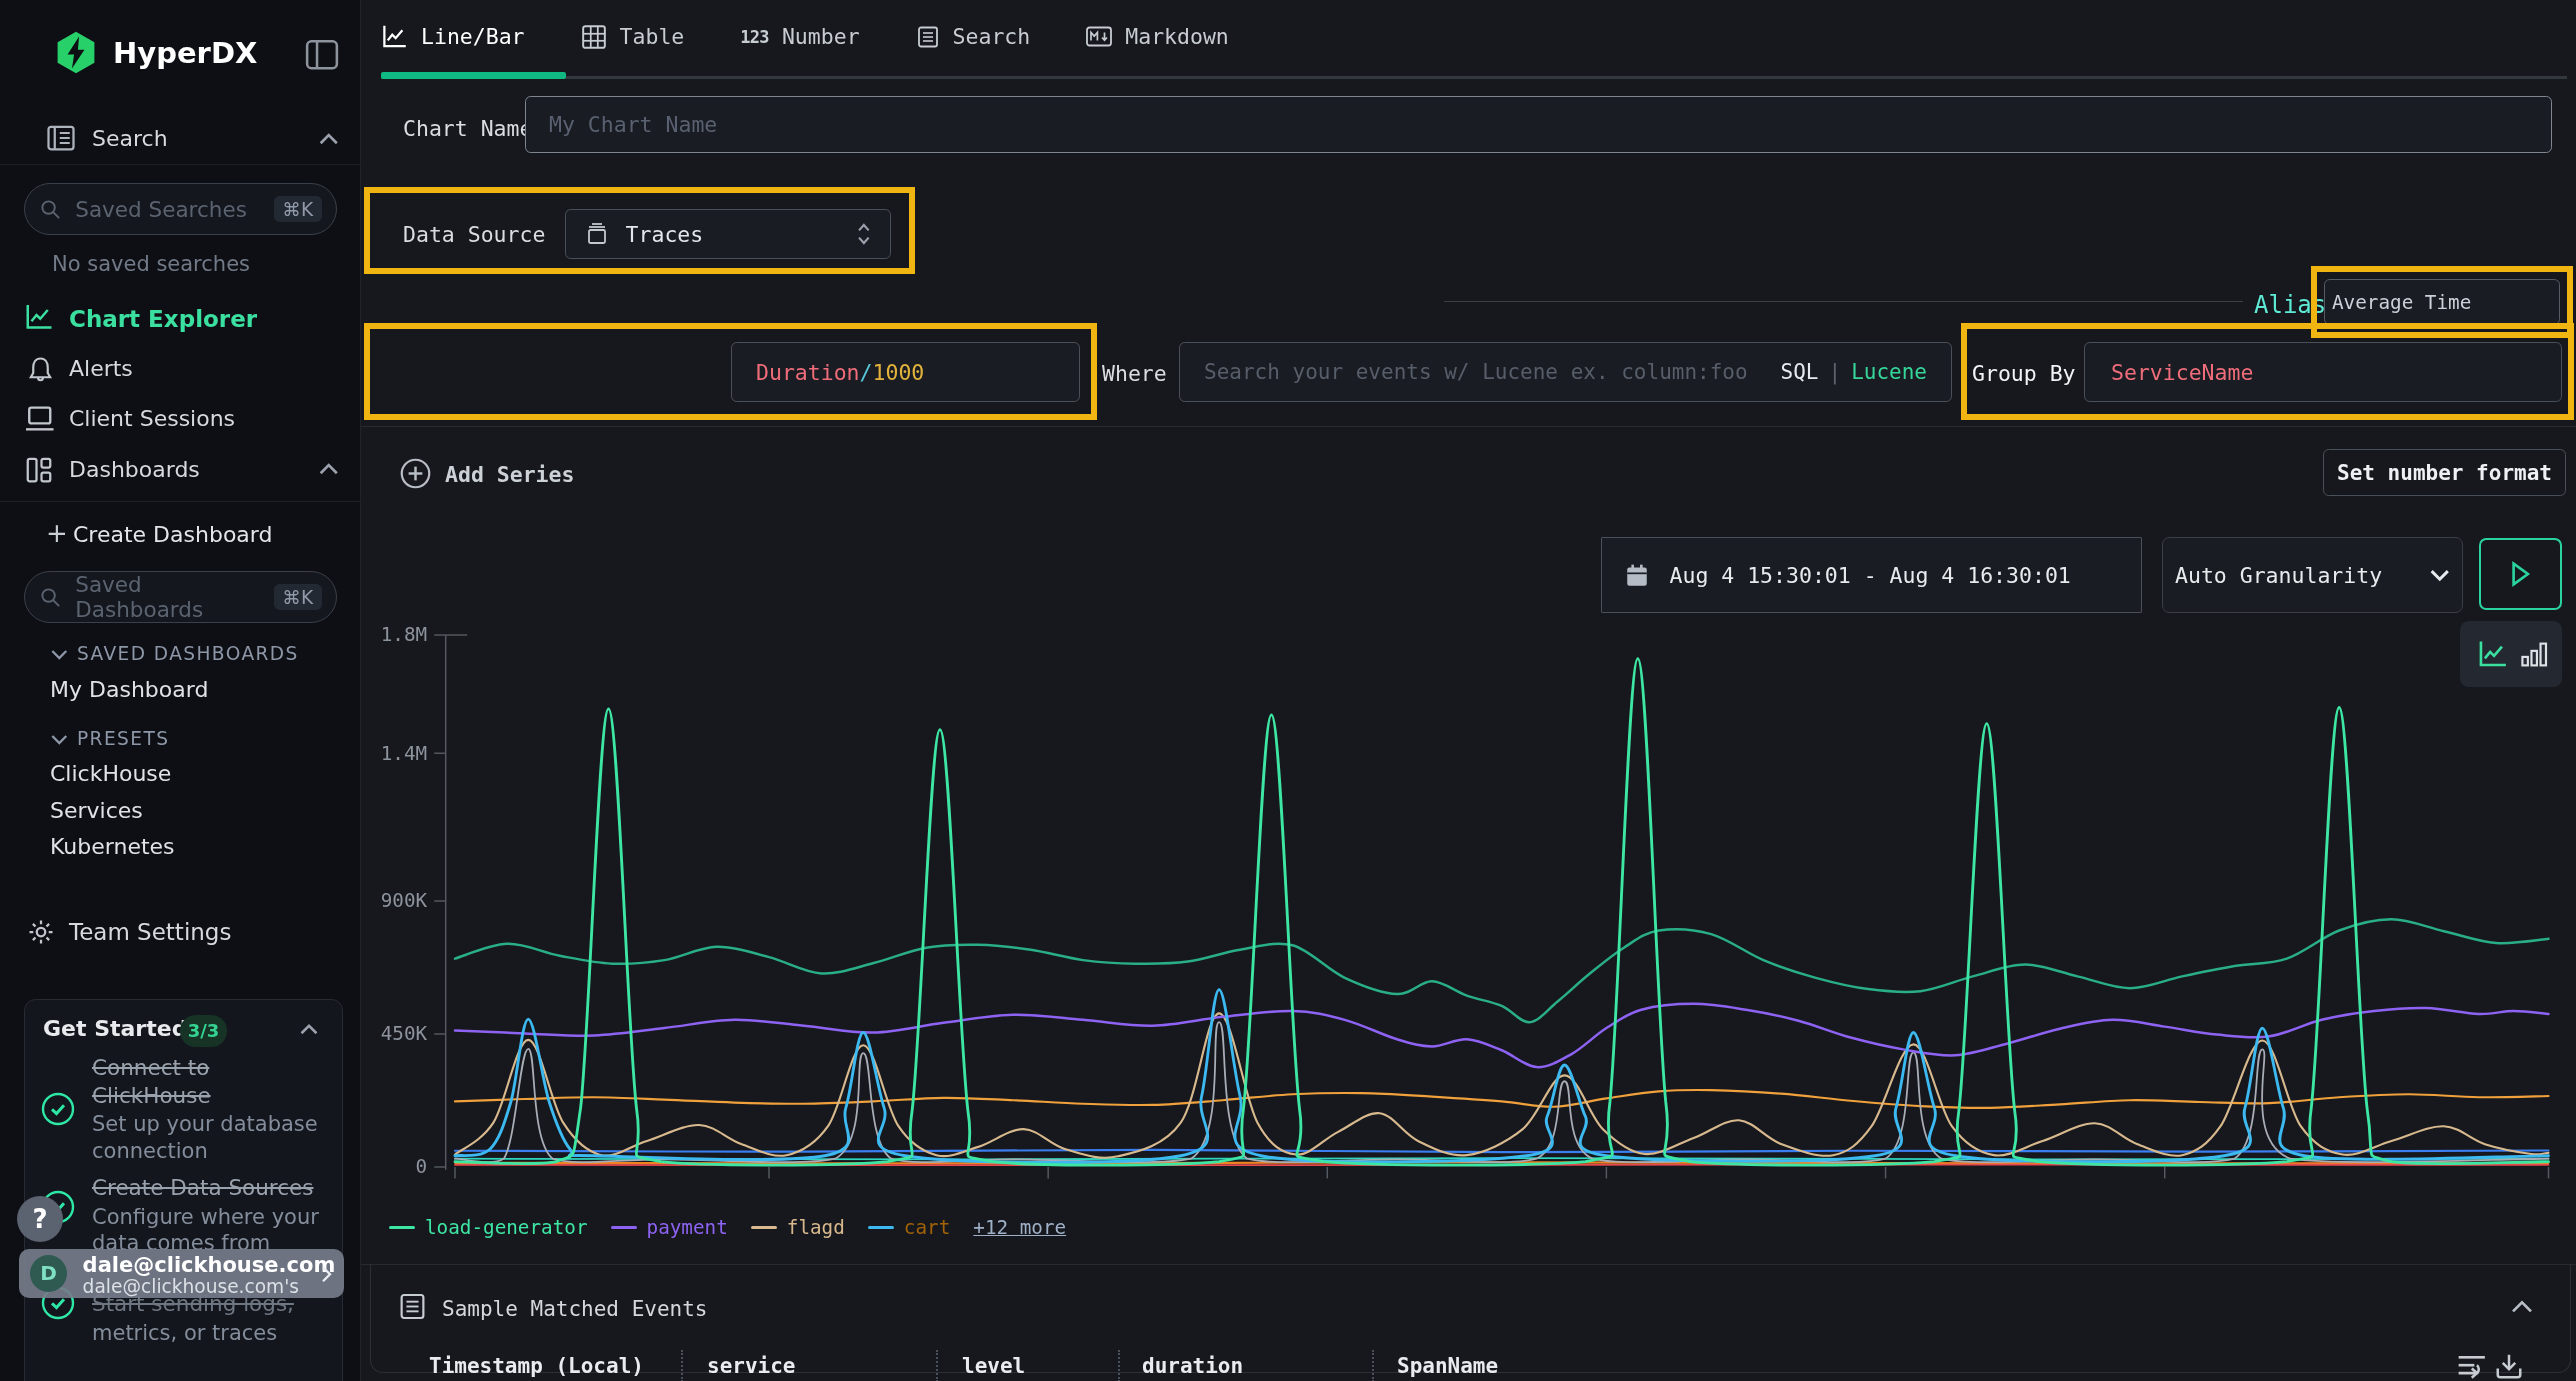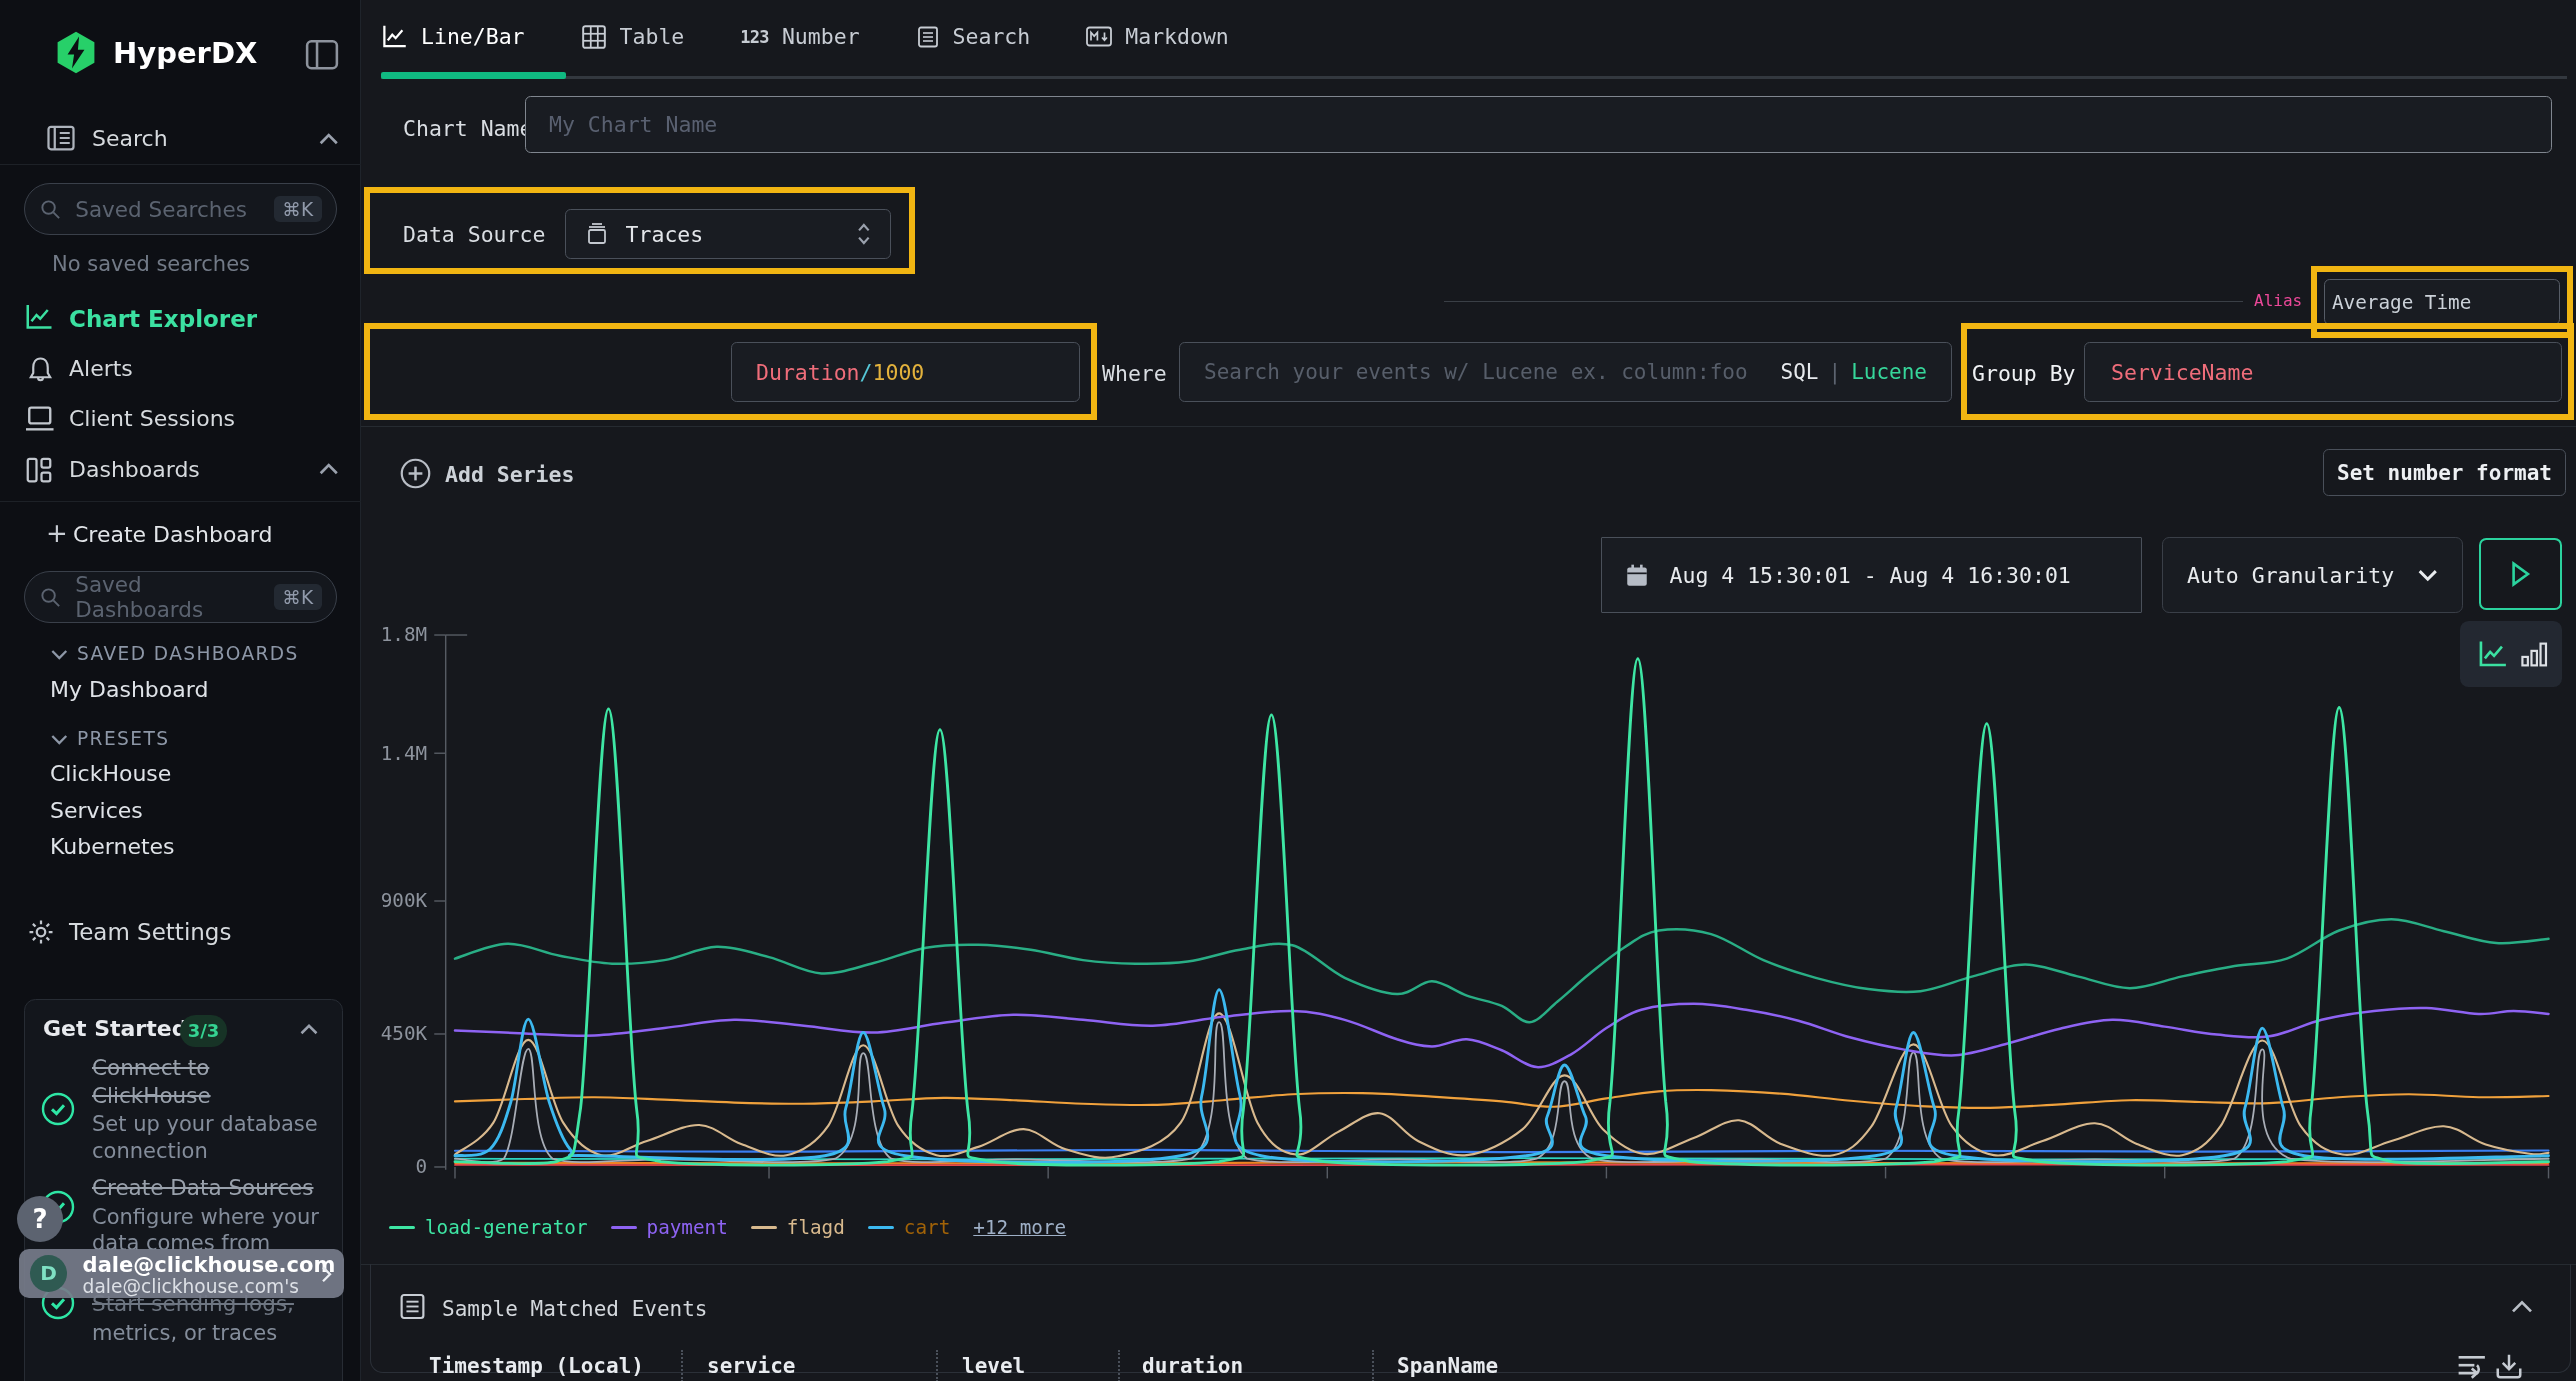--- a/index.html
+++ b/index.html
@@ -251,21 +251,21 @@
     <span class="mono" style="font-size:21px;color:#e6e9ed;margin-left:14.3px">SQL</span>
     <span class="mono" style="font-size:21px;color:#5c6470;margin:0 10px">|</span>
     <span class="mono" style="font-size:21px;color:#36d69a">Lucene</span>
   </div>
   <div class="a mono" style="left:1972px;top:361px;font-size:21.5px;color:#f0f2f5">Group By</div>
   <div class="a input" style="left:2084px;top:342px;width:478px;height:60px;padding:0 26px">
     <span class="mono" style="font-size:21.5px;color:#ef6d7a">ServiceName</span>
   </div>
 
   <div class="a" style="left:1444px;top:301px;width:799px;height:1.4px;background:#3a3f46"></div>
-  <div class="a mono" style="left:2254px;top:291px;font-size:16px;color:#ec4899">Alias</div>
+  <div class="a mono" style="left:2254px;top:291px;font-size:24px;color:#5eead4">Alias</div>
   <div class="a input" style="left:2324px;top:279px;width:236px;height:46px;padding:0 7px;border-color:#565c66">
     <span class="mono" style="font-size:19.3px;color:#ccd2d9">Average Time</span>
   </div>
 
   <div class="a annot" style="left:364px;top:187px;width:551px;height:87px"></div>
   <div class="a annot" style="left:364px;top:323px;width:733px;height:97px"></div>
   <div class="a annot" style="left:1961px;top:323px;width:613px;height:97px"></div>
   <div class="a annot" style="left:2311px;top:266px;width:262px;height:72px"></div>
 
   <div class="a" style="left:361px;top:426px;width:2215px;height:1.4px;background:#262b31"></div>
@@ -280,21 +280,21 @@
 
   <div class="a input" style="left:1601px;top:537px;width:541px;height:76px;padding:0 21.5px;border-radius:1px">
     <svg class="ic" width="26" height="27" viewBox="0 0 24 24">
       <rect x="3" y="4.5" width="18" height="17" rx="2" fill="#b6bcc6"></rect>
       <line x1="3" y1="10" x2="21" y2="10" stroke="#191c22" stroke-width="1.6"></line>
       <line x1="8" y1="2" x2="8" y2="6.5" stroke="#b6bcc6" stroke-width="2.4"></line>
       <line x1="16" y1="2" x2="16" y2="6.5" stroke="#b6bcc6" stroke-width="2.4"></line>
     </svg>
     <span class="mono" style="font-size:21.5px;color:#e8ebee;margin-left:20px">Aug 4 15:30:01 - Aug 4 16:30:01</span>
   </div>
-  <div class="a input" style="left:2162px;top:537px;width:301px;height:76px;padding:0 24px;border-radius:7.2px;border-color:#3a3f48">
+  <div class="a input" style="left:2162px;top:537px;width:301px;height:76px;padding:0 12px;border-radius:7.2px;border-color:#3a3f48">
     <span class="mono" style="font-size:21.5px;color:#e8ebee;flex:1">Auto Granularity</span>
     <svg class="ic" width="21.5" height="14.3" viewBox="0 0 16 10">
       <polyline points="2,2 8,8 14,2" fill="none" stroke="#e8ebee" stroke-width="2.2"></polyline>
     </svg>
   </div>
   <div class="a" style="left:2479px;top:538px;width:83px;height:72px;border:2.1px solid #2bd39e;border-radius:7.2px;display:flex;align-items:center;justify-content:center">
     <svg class="ic" width="21.5" height="26" viewBox="0 0 16 20">
       <polygon points="2.5,2 13.5,10 2.5,18" fill="none" stroke="#2bd39e" stroke-width="2"></polygon>
     </svg>
   </div>

